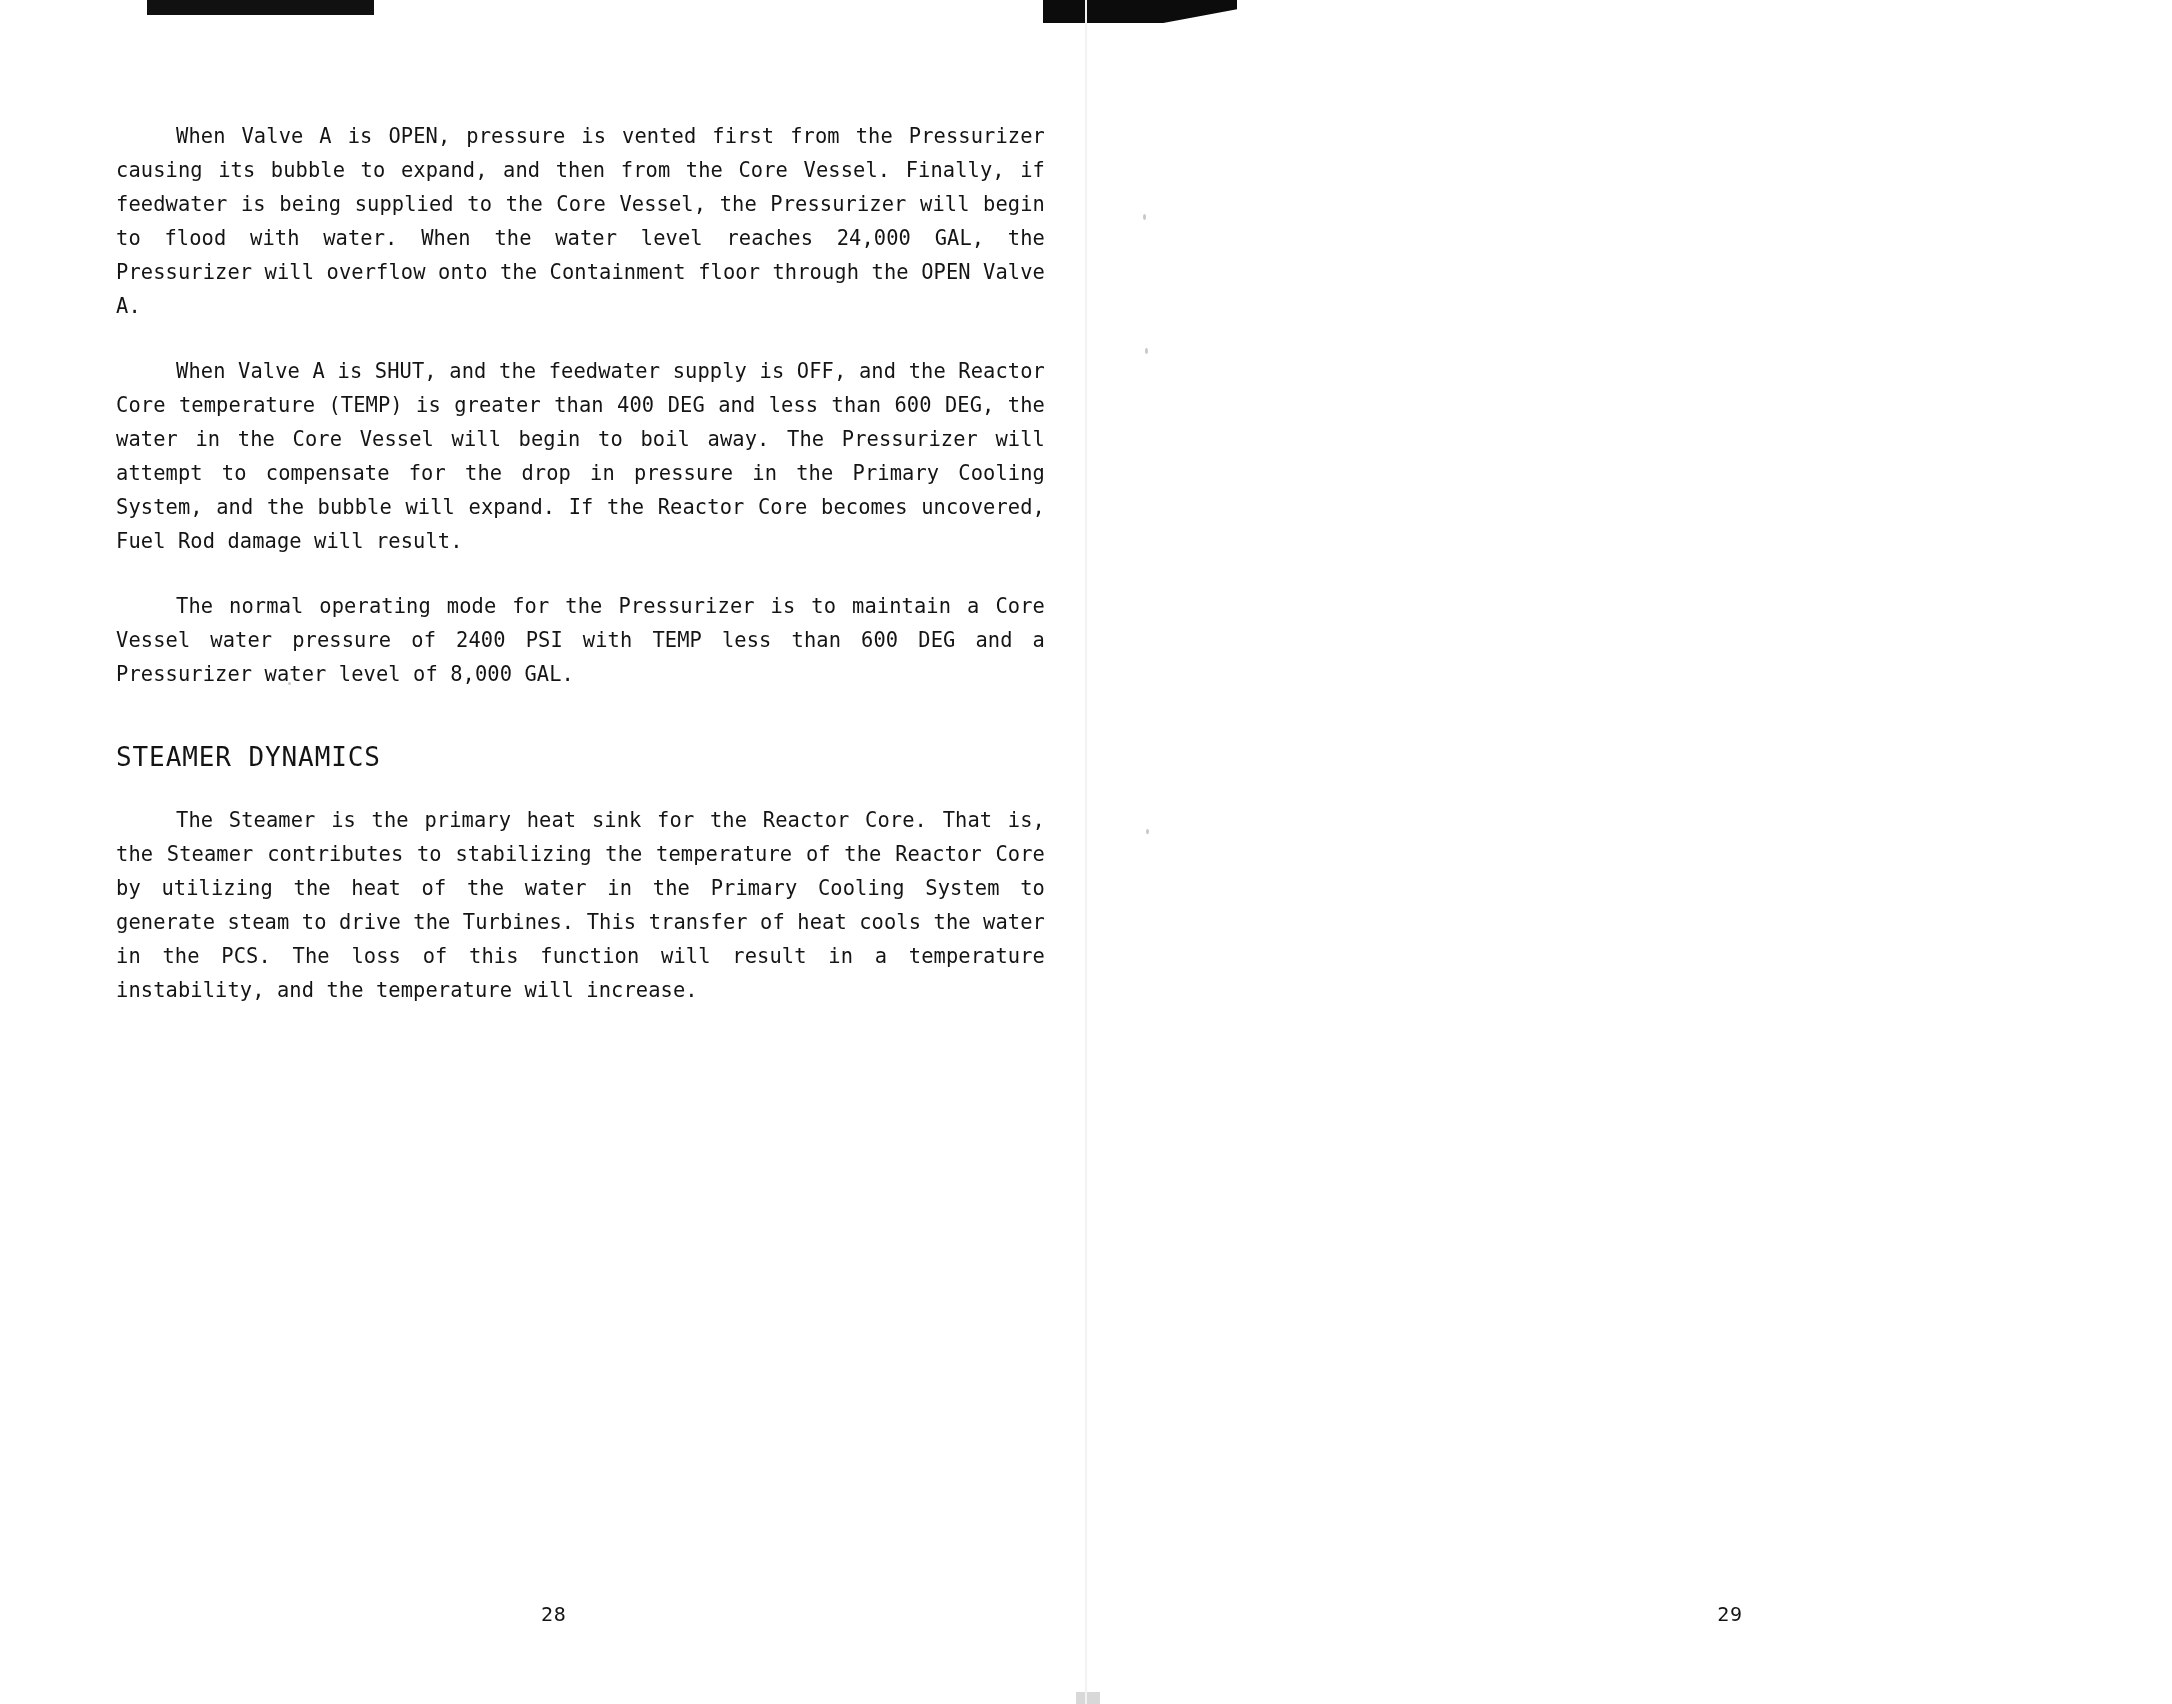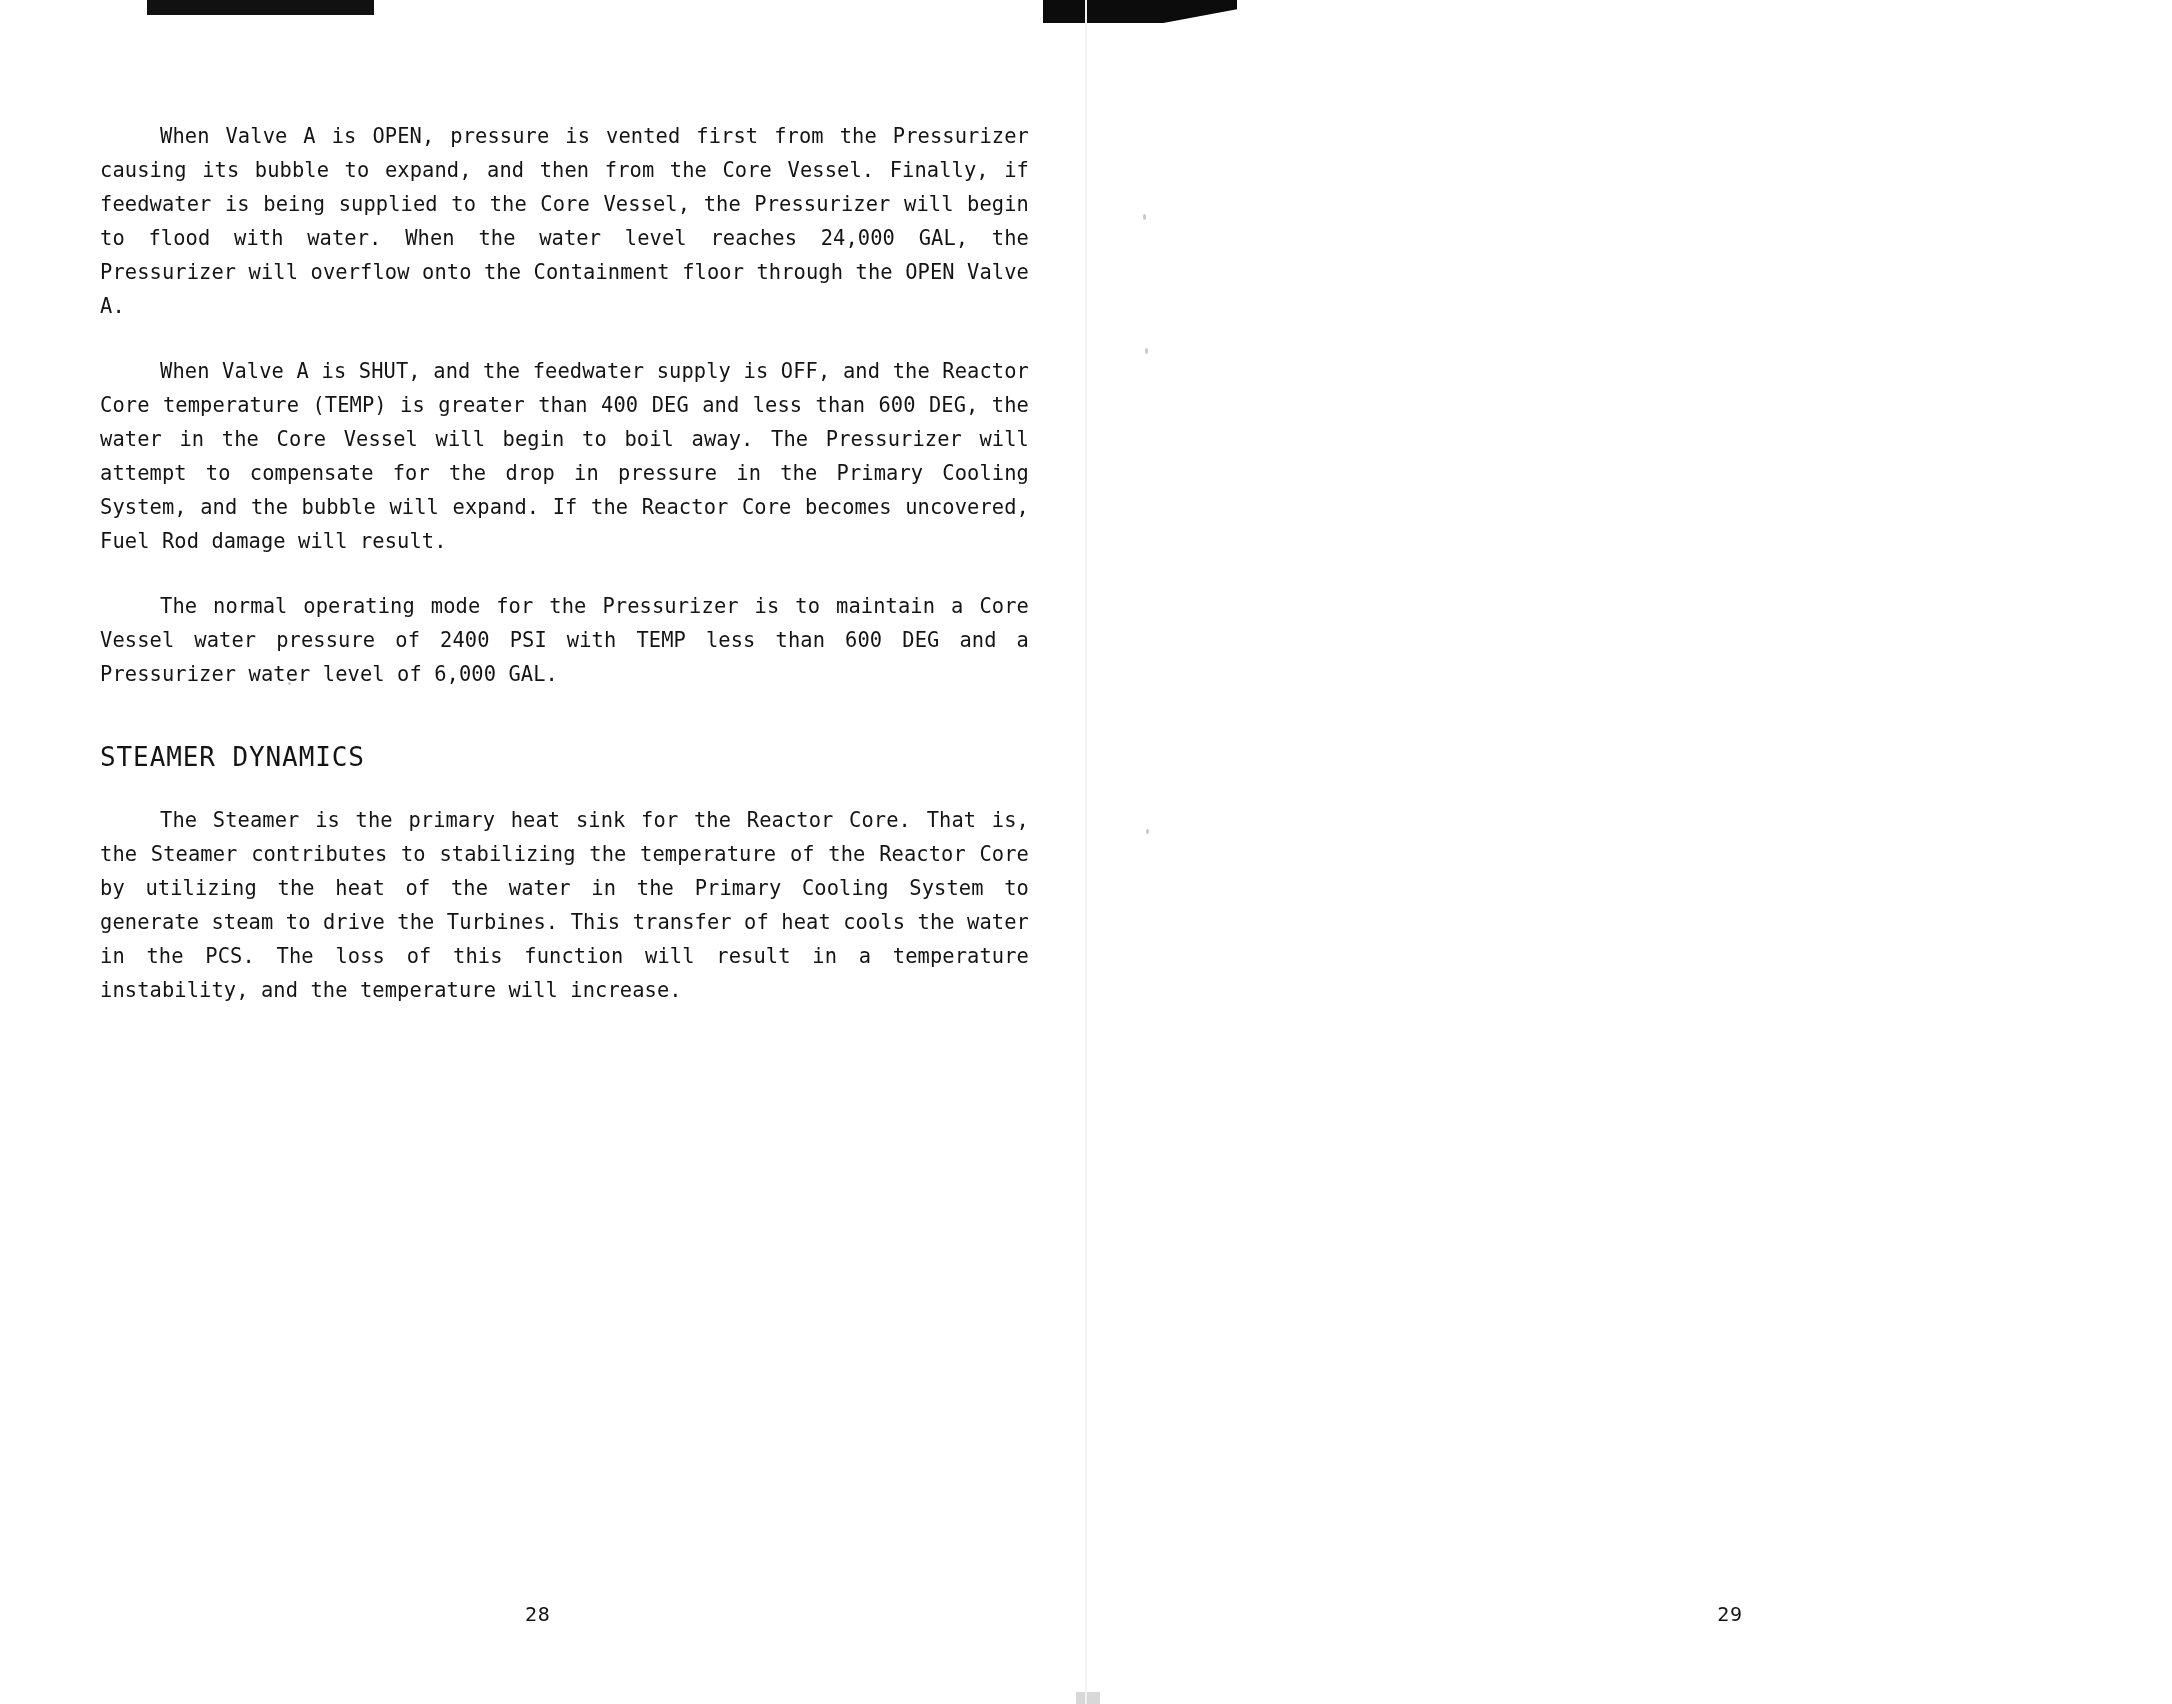--- a/index.html
+++ b/index.html
@@ -48,21 +48,21 @@
     left: 0; top: 0;
     width: 2172px;
     height: 1705px;
   }
   .page {
     position: absolute;
     top: 0;
     width: 1086px;
     height: 1705px;
   }
-  .page-left { left: 0; }
+  .page-left { left: 16px; }
   .page-right { left: 1148px; }
 
   .gutter {
     position: absolute;
     left: 1085px;
     top: 0;
     width: 2px;
     height: 1705px;
     background: #f2f2f2;
   }
@@ -124,21 +124,21 @@
 <div class="scan-edge-tiny"></div>
 
 <div class="spread">
 
   <div class="gutter"></div>
 
   <div class="page page-left">
     <div class="column">
       <p class="para">When Valve A is OPEN, pressure is vented first from the Pressurizer causing its bubble to expand, and then from the Core Vessel. Finally, if feedwater is being supplied to the Core Vessel, the Pressurizer will begin to flood with water.   When the water level reaches 24,000 GAL, the Pressurizer will overflow onto the Containment floor through the OPEN Valve A.</p>
       <p class="para">When Valve A is SHUT, and the feedwater supply is OFF, and the Reactor Core temperature (TEMP) is greater than 400 DEG and less than 600 DEG, the water in the Core Vessel will begin to boil away.  The Pressurizer will attempt to compensate for the drop in pressure in the Primary Cooling System, and the bubble will expand. If the Reactor Core becomes uncovered, Fuel Rod damage will result.</p>
-      <p class="para">The normal operating mode for the Pressurizer is to maintain a Core Vessel water pressure of 2400 PSI with TEMP less than 600 DEG and a Pressurizer water level of 6,000 GAL.</p>
+      <p class="para">The normal operating mode for the Pressurizer is to maintain a Core Vessel water pressure of 2400 PSI with TEMP less than 600 DEG and a Pressurizer water level of 8,000 GAL.</p>
       <h3 class="section-head">STEAMER DYNAMICS</h3>
       <p class="para">The Steamer is the primary heat sink for the Reactor Core.    That is, the Steamer contributes to stabilizing the temperature of the Reactor Core by utilizing the heat of the water in the Primary Cooling System to generate steam to drive the Turbines. This transfer of heat cools the water in the PCS. The loss of this function will result in a temperature instability, and the temperature will increase.</p>
     </div>
     <div class="folio">28</div>
   </div>
 
   <div class="page page-right">
 
     <div class="folio">29</div>
   </div>

